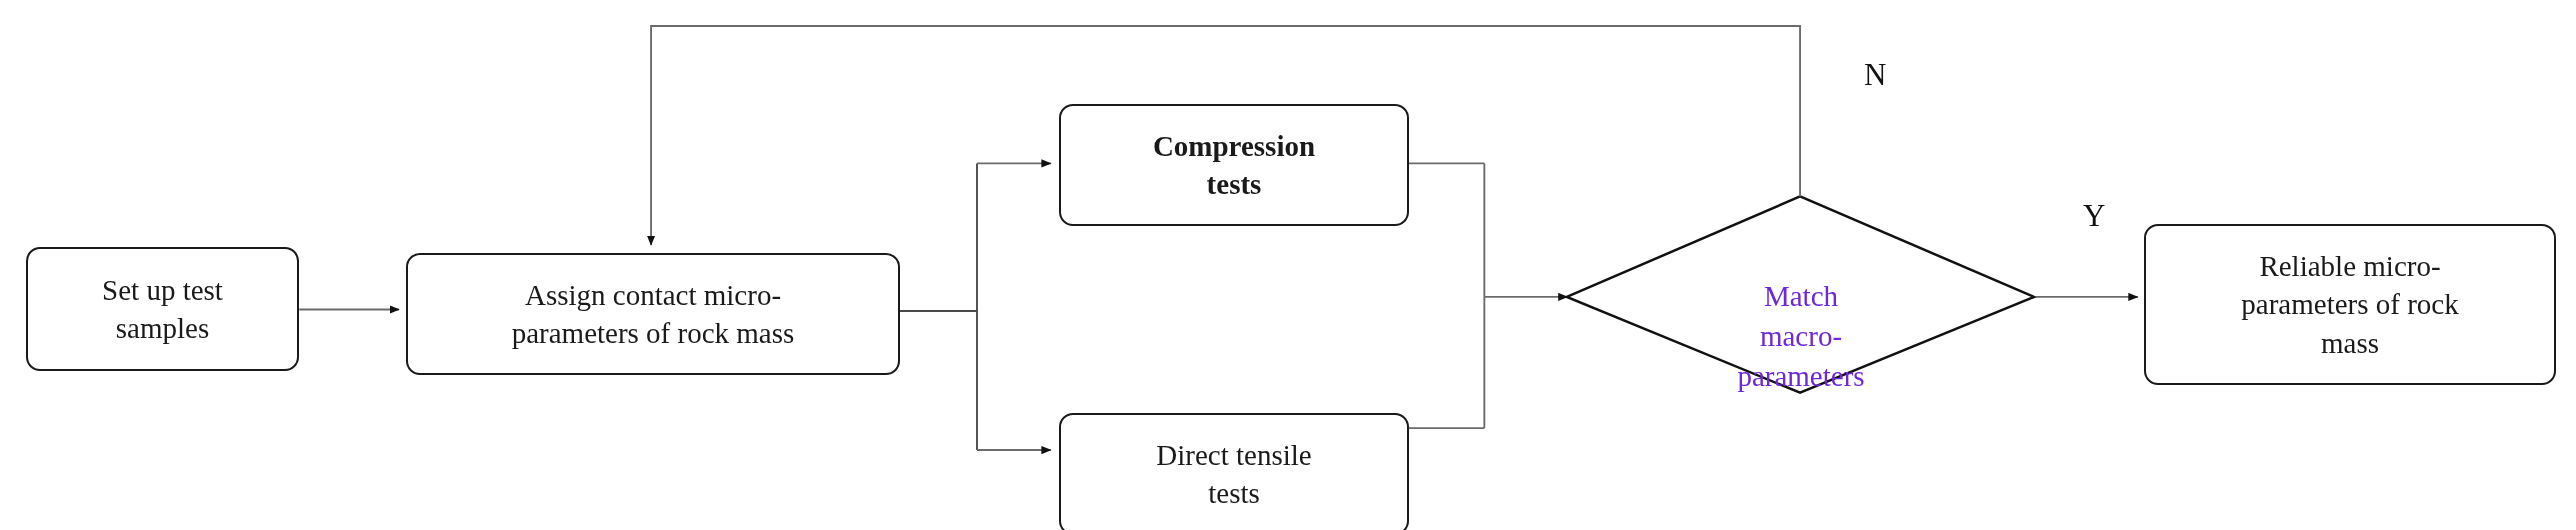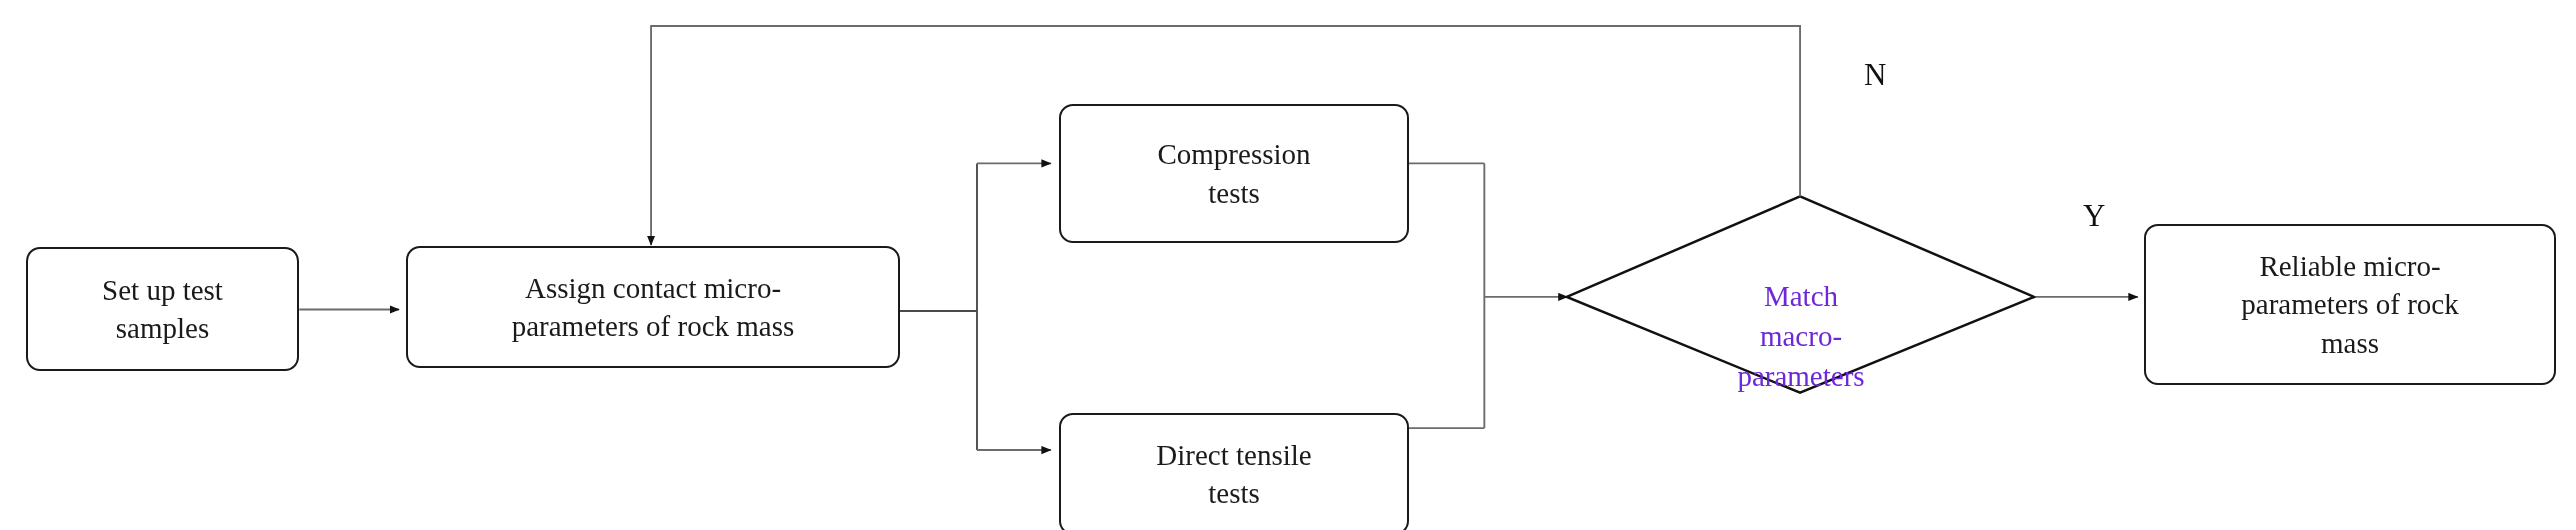--- a/index.html
+++ b/index.html
@@ -116,26 +116,26 @@
     <g>
       <path d="M2292,250 L2292,33 L829,33 L829,312" stroke="#6b6b6b" stroke-width="2.4" fill="none" marker-end="url(#arrow-dark-big)"></path>
     </g>
   </svg>
 
   <div class="node-box" style="left:26px; top:247px; width:273px; height:124px; font-size:29px;justify-content:center;">
     <span class="node-text">Set up test
 samples</span>
   </div>
 
-  <div class="node-box" style="left:406px; top:246px; width:494px; height:122px; font-size:29px;">
+  <div class="node-box" style="left:406px; top:253px; width:494px; height:122px; font-size:29px;">
     <span class="node-text">Assign  contact micro-
 parameters of rock mass</span>
   </div>
 
-  <div class="node-box" style="left:1059px; top:104px; width:350px; height:139px; font-size:29px;">
+  <div class="node-box" style="left:1059px; top:104px; width:350px; height:122px; font-size:29px;font-weight:bold;">
     <span class="node-text">Compression
 tests</span>
   </div>
 
   <div class="node-box" style="left:1059px; top:381px; width:350px; height:122px; font-size:29px;margin-top:32px;">
     <span class="node-text">Direct tensile
 tests</span>
   </div>
 
   <div class="diamond-text" style="left:1630px; top:236px; width:342px; font-size:29px;">

